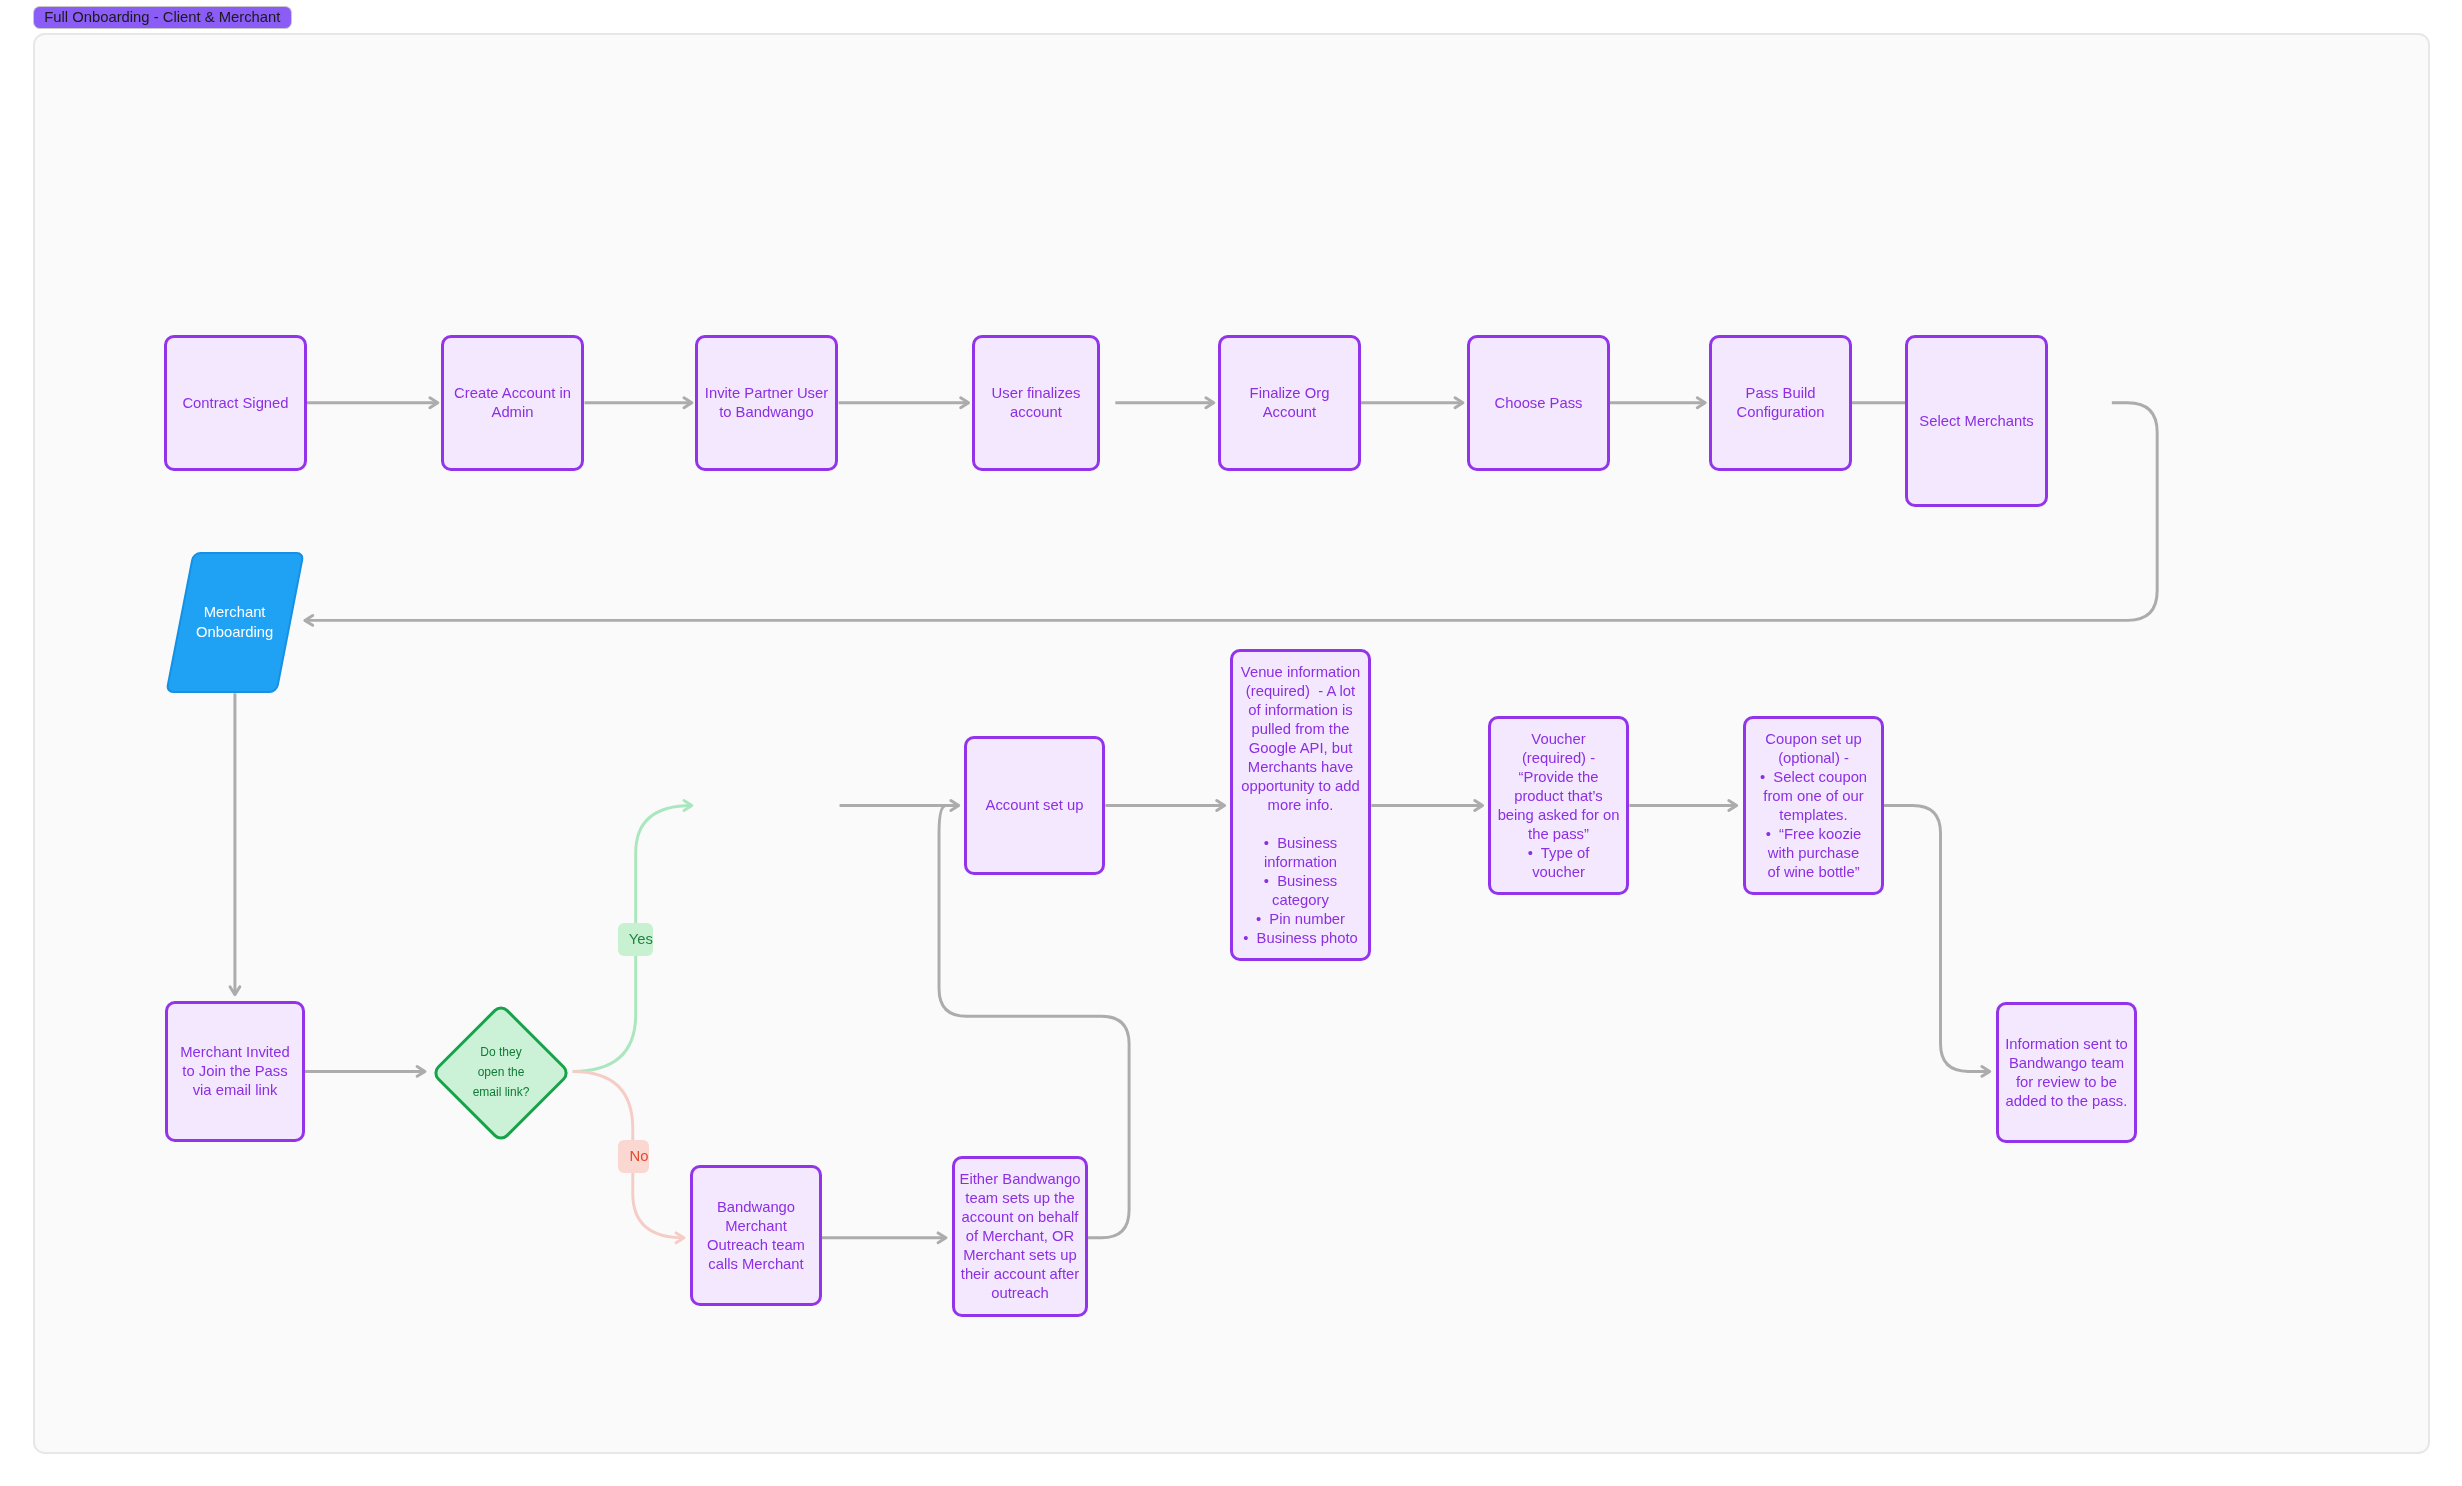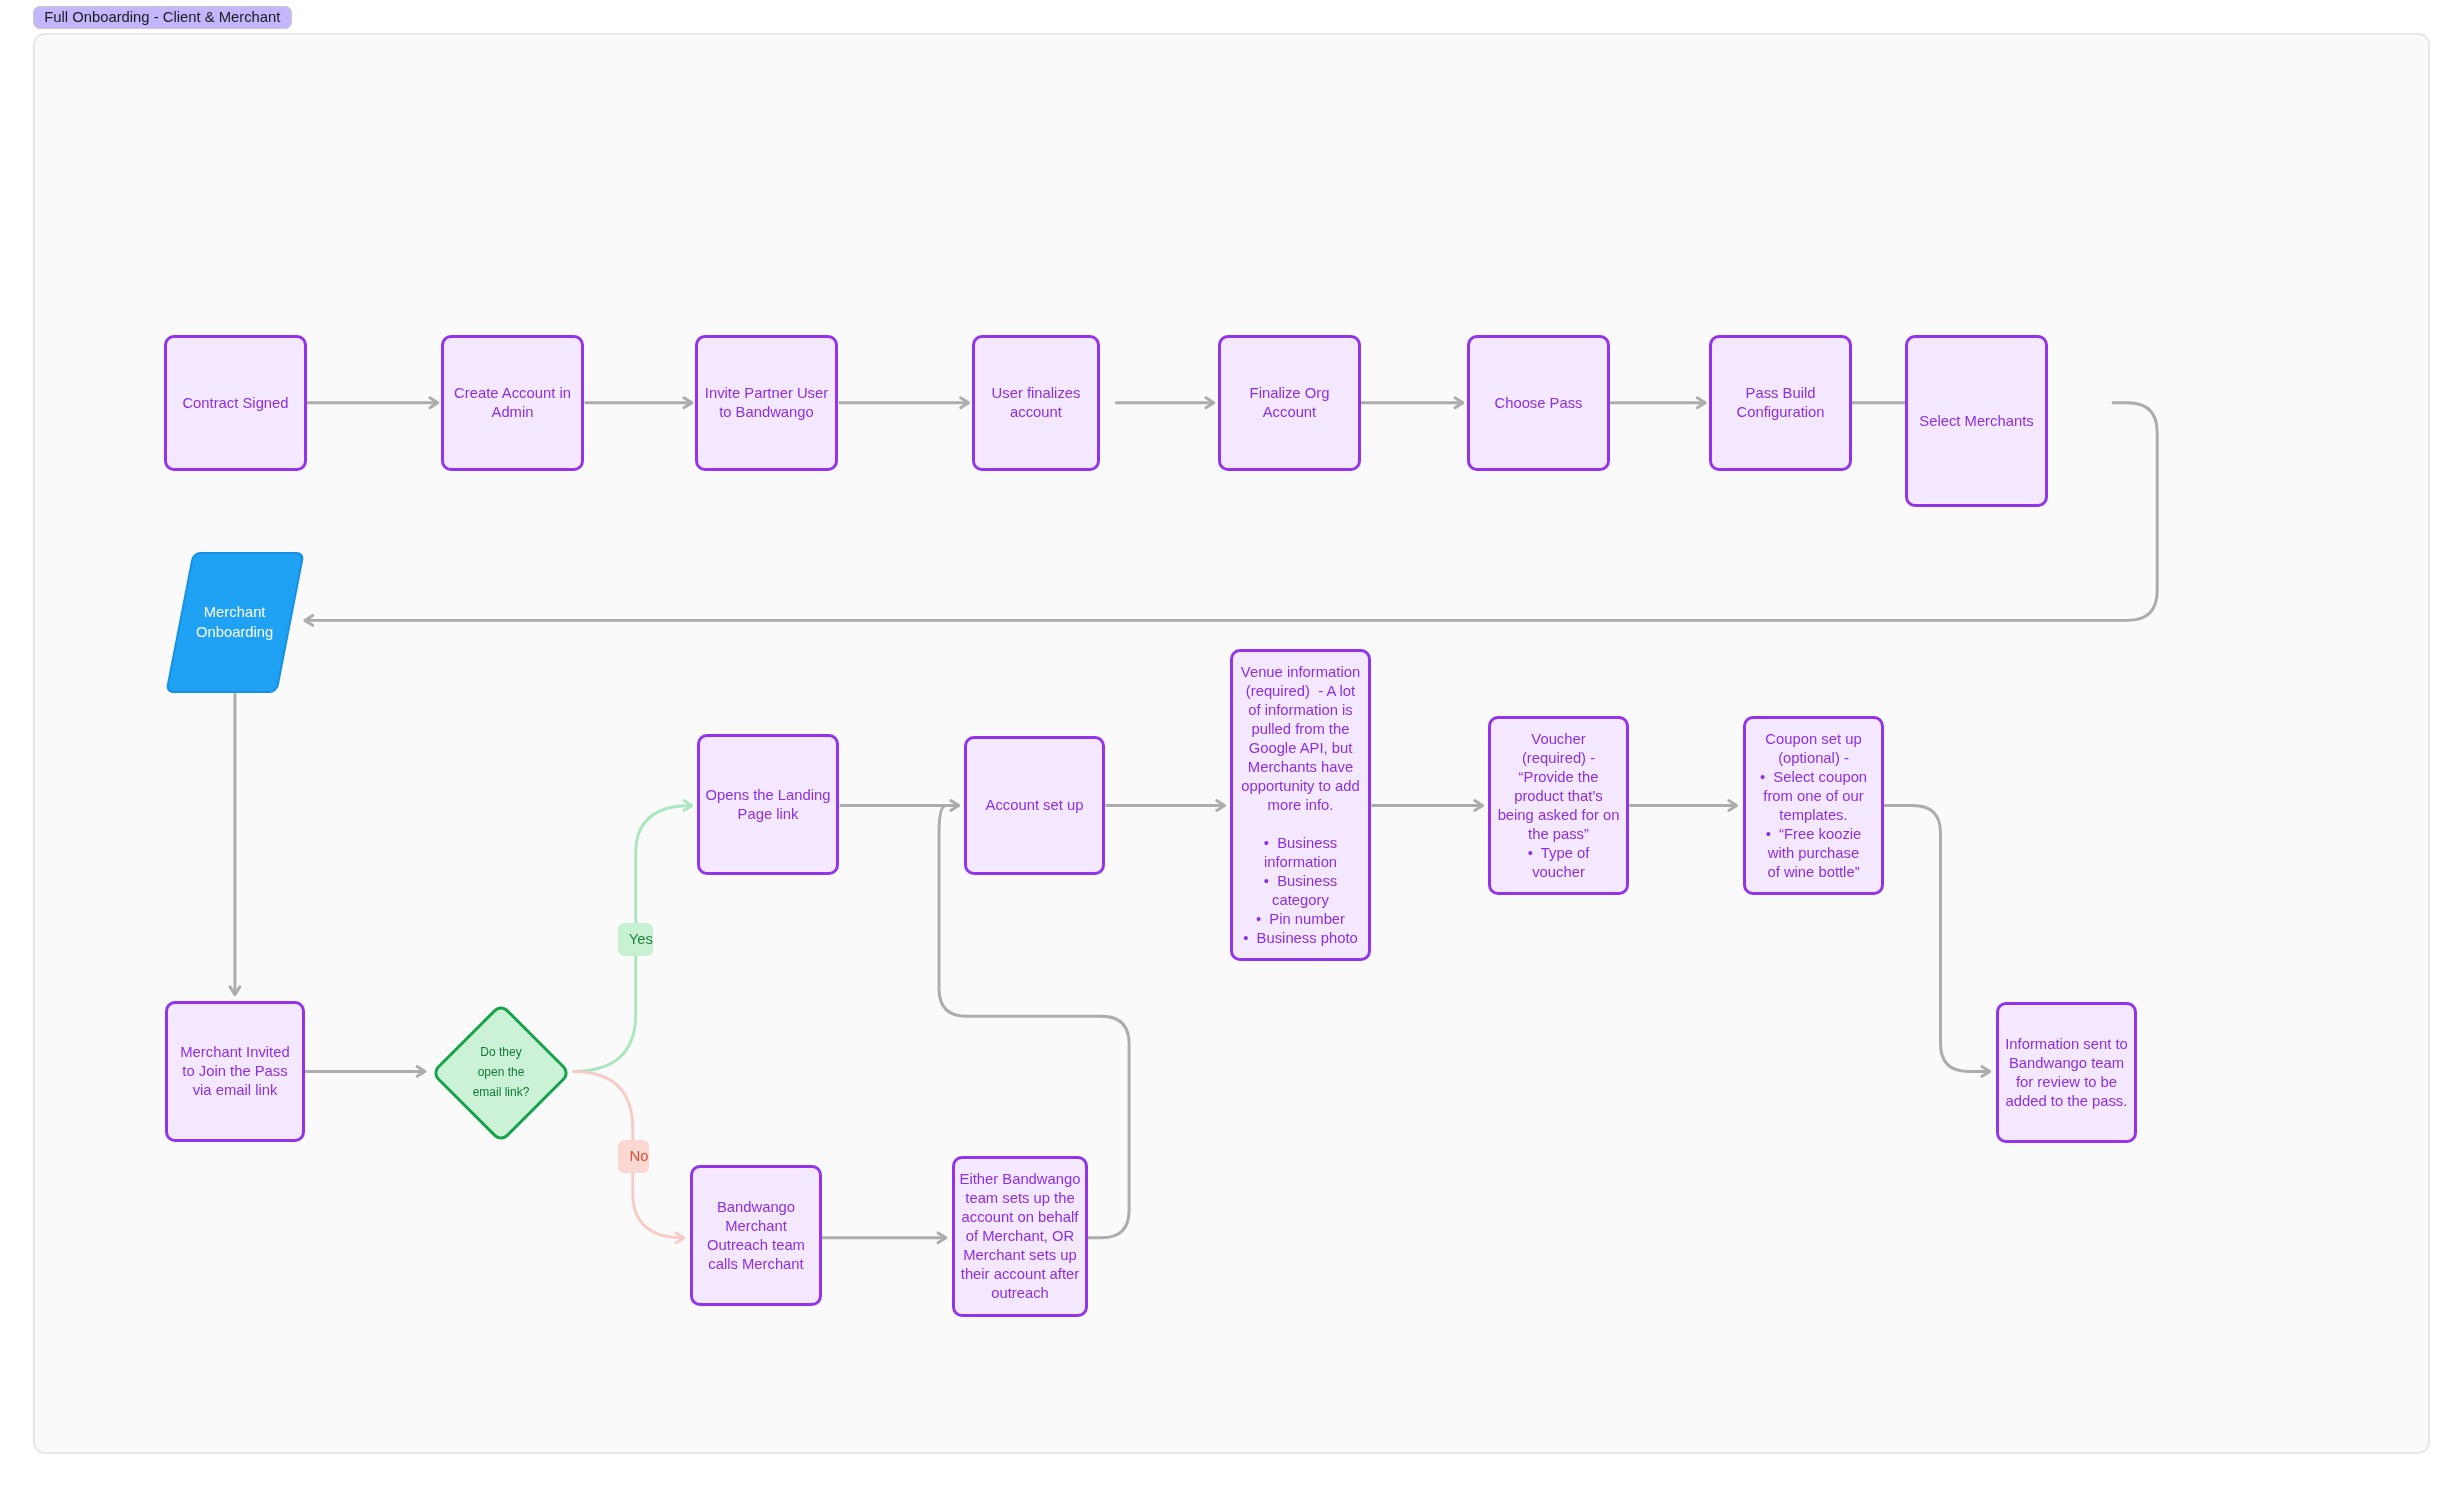--- a/index.html
+++ b/index.html
@@ -3,21 +3,21 @@
 <meta charset="utf-8">
 <title>Full Onboarding - Client &amp; Merchant</title>
 <style>
   * { margin:0; padding:0; box-sizing:border-box; }
   html,body { width:2463px; height:1486px; background:#ffffff;
     font-family:"Liberation Sans","DejaVu Sans",sans-serif; }
   #stage { position:relative; width:2463px; height:1486px; overflow:hidden; }
 
   .title-pill { position:absolute; left:32.5px; top:5.9px; height:22.7px;
     display:flex; align-items:center; padding:0 10.8px;
-    background:#c4b5fd; border:1px solid #c9c9c9; border-radius:6.9px;
+    background:#8b5cf6; border:1px solid #c9c9c9; border-radius:6.9px;
     font-size:14.8px; color:#1a1a1a; white-space:pre; }
 
   .canvas { position:absolute; left:32.5px; top:32.5px; width:2397px; height:1421px;
     background:#fafafa; border:2px solid #e7e7e7; border-radius:11.8px; }
 
   svg.edges { position:absolute; left:0; top:0; width:2463px; height:1486px; }
   svg.edges path { fill:none; stroke-width:3px; }
   path.gray  { stroke:#acacac; }
   path.green { stroke:#abe7be; }
   path.red   { stroke:#f6cdc6; }
@@ -142,24 +142,20 @@
 email link?</span>
   </div>
 
   <div class="badge badge-yes">
     <span>Yes</span>
   </div>
   <div class="badge badge-no">
     <span>No</span>
   </div>
 
-  <div class="node pbox" style="left:697px;top:734px;width:142px;height:141px">
-    <span class="lbl">Opens the Landing
-Page link</span>
-  </div>
   <div class="node pbox" style="left:964px;top:736px;width:141px;height:139px">
     <span class="lbl">Account set up</span>
   </div>
   <div class="node pbox" style="left:690px;top:1165px;width:132px;height:141px">
     <span class="lbl">Bandwango
 Merchant
 Outreach team
 calls Merchant</span>
   </div>
   <div class="node pbox" style="left:952px;top:1156px;width:136px;height:161px">

